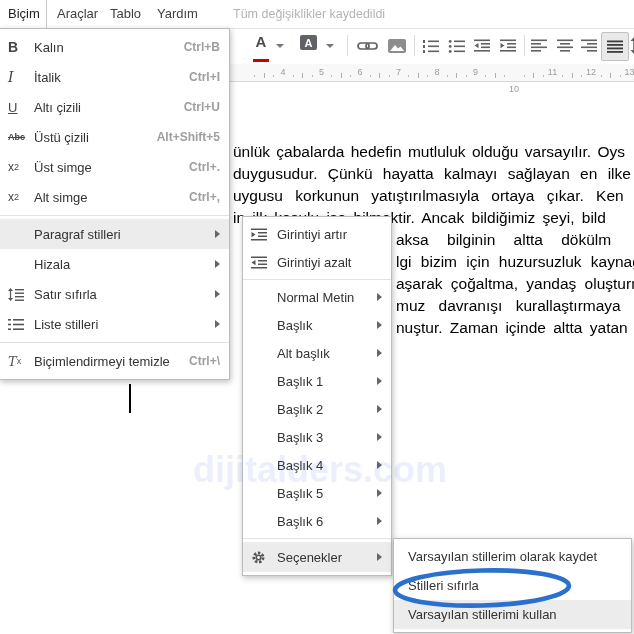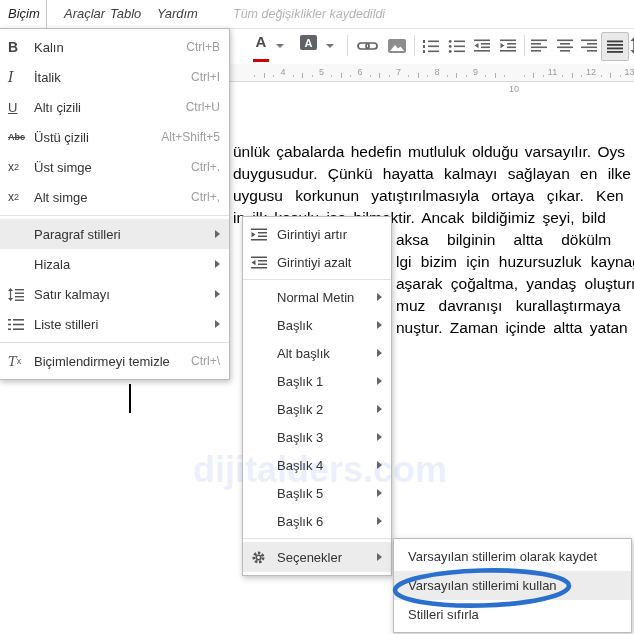--- a/index.html
+++ b/index.html
@@ -1,20 +1,20 @@
 <!DOCTYPE html>
 <html><head>
 <meta charset="utf-8">
 <style>
   html,body{margin:0;padding:0;}
   body{width:634px;height:634px;overflow:hidden;position:relative;background:#fff;
        font-family:"Liberation Sans","DejaVu Sans",sans-serif;}
   
   .menubar{position:absolute;left:0;top:0;width:634px;height:28px;background:#fff;
-           border-bottom:1px solid #e3e3e3;z-index:10;font-style:italic;}
+           border-bottom:1px solid #e3e3e3;z-index:10;}
   .mb-item{position:absolute;top:6px;font-size:13px;color:#404040;cursor:default;}
   .mb-tab{position:absolute;left:0;top:0;width:46px;height:29px;background:#fff;
           border-right:1px solid #c9c9c9;z-index:22;}
   .mb-tab span{position:absolute;left:8px;top:6px;font-size:13px;color:#222;}
   .mb-status{position:absolute;left:233px;top:7px;font-size:12.5px;color:#b4b4b4;}
   
   .toolbar{position:absolute;left:0;top:29px;width:634px;height:34px;background:#fff;z-index:3;}
   .tb{position:absolute;top:6px;display:flex;align-items:center;justify-content:center;}
   .tb-sep{position:absolute;top:6px;width:1px;height:21px;background:#dcdcdc;}
   .a-color{font-weight:700;font-size:15px;color:#4a4a4a;line-height:14px;}
@@ -41,21 +41,21 @@
          box-shadow:1px 2px 6px rgba(0,0,0,.25);z-index:20;padding:3px 0;box-sizing:border-box;}
   #format-menu{left:-1px;top:28px;width:231px;}
   #para-menu{left:242px;top:216px;width:150px;}
   #options-menu{left:393px;top:538px;width:239px;}
   .mrow{display:flex;align-items:center;height:30px;padding:0 9px 0 8px;cursor:default;}
   .mrow.h28{height:28px;}
   .mrow.h29{height:29px;}
   .mrow.hilite{background:#ececec;}
   .micon{width:26px;flex:none;color:#454545;font-size:13px;display:flex;align-items:center;}
   .mlabel{flex:1;font-size:13px;color:#333;white-space:nowrap;overflow:hidden;}
-  .mshort{font-size:12px;color:#9e9e9e;margin-left:8px;white-space:nowrap;}
+  .mshort{font-size:12px;color:#9e9e9e;margin-left:8px;white-space:nowrap;font-weight:bold;}
   .marrow{flex:none;width:0;height:0;border-left:5px solid #666;
           border-top:4px solid transparent;border-bottom:4px solid transparent;margin-left:6px;}
   .mdiv{border-top:1px solid #e2e2e2;margin:3px 0;height:0;}
   .ic-strike{font-size:9px;text-decoration:line-through;font-weight:700;}
   .ic-b{font-weight:700;font-size:14px;}
   .ic-i{font-family:"DejaVu Serif","Liberation Serif",serif;font-style:italic;font-size:14px;}
   .ic-u{font-size:13px;text-decoration:underline;}
   .ic-x{font-size:12px;}
   .ic-tx{font-size:13px;color:#555;}
   .ic-tx i{font-family:"DejaVu Serif",serif;}
@@ -64,21 +64,21 @@
   .ellipse-svg{position:absolute;left:391px;top:566px;z-index:25;pointer-events:none;}
   svg{display:block;}
 </style>
 </head>
 <body>
 
 <div class="menubar">
   <div class="mb-tab">
     <span>Biçim</span>
   </div>
-  <span class="mb-item" style="left:64px">Araçlar</span>
+  <span class="mb-item" style="left:57px">Araçlar</span>
   <span class="mb-item" style="left:110px">Tablo</span>
   <span class="mb-item" style="left:157px">Yardım</span>
   <span class="mb-status">Tüm değişiklikler kaydedildi</span>
 </div>
 
 <div class="toolbar">
   <div class="tb" style="left:252px;width:18px">
     <span class="a-color">A</span>
     <span class="a-bar" style="left:1px"></span>
   </div>
@@ -309,21 +309,21 @@
             <polygon points="2.5,0 5,3 0,3"></polygon>
             <rect x="1.9" y="2.5" width="1.2" height="8"></rect>
             <polygon points="2.5,13 5,10 0,10"></polygon>
             <rect x="7" y="1" width="9" height="1.4"></rect>
             <rect x="7" y="4.5" width="9" height="1.4"></rect>
             <rect x="7" y="8" width="9" height="1.4"></rect>
             <rect x="7" y="11.5" width="9" height="1.4"></rect>
           </g>
         </svg>
     </span>
-    <span class="mlabel">Satır kalmayı</span>
+    <span class="mlabel">Satır sıfırla</span>
     <span class="marrow"></span>
   </div>
   <div class="mrow">
     <span class="micon">
       <svg width="16" height="13" viewBox="0 0 16 13">
           <g fill="#555">
             <rect x="0" y="1" width="3" height="1.6"></rect>
             <rect x="0" y="5.7" width="3" height="1.6"></rect>
             <rect x="0" y="10.4" width="3" height="1.6"></rect>
             <rect x="5" y="1" width="11" height="1.6"></rect>
@@ -432,23 +432,23 @@
     </span>
     <span class="mlabel">Seçenekler</span>
     <span class="marrow"></span>
   </div>
 </div>
 
 <div class="panel" id="options-menu">
   <div class="mrow h29" style="padding-left:14px">
     <span class="mlabel">Varsayılan stillerim olarak kaydet</span>
   </div>
+  <div class="mrow h29" style="padding-left:14px">
+    <span class="mlabel">Stilleri sıfırla</span>
+  </div>
   <div class="mrow h29 hilite" style="padding-left:14px">
     <span class="mlabel">Varsayılan stillerimi kullan</span>
-  </div>
-  <div class="mrow h29" style="padding-left:14px">
-    <span class="mlabel">Stilleri sıfırla</span>
   </div>
 </div>
 
 <svg class="ellipse-svg" width="183" height="44">
   <ellipse cx="91" cy="22" rx="87" ry="17.5" fill="none" stroke="#2b70cd" stroke-width="4.6" transform="rotate(-1.5 91 22)"></ellipse>
 </svg>
 
 </body></html>

